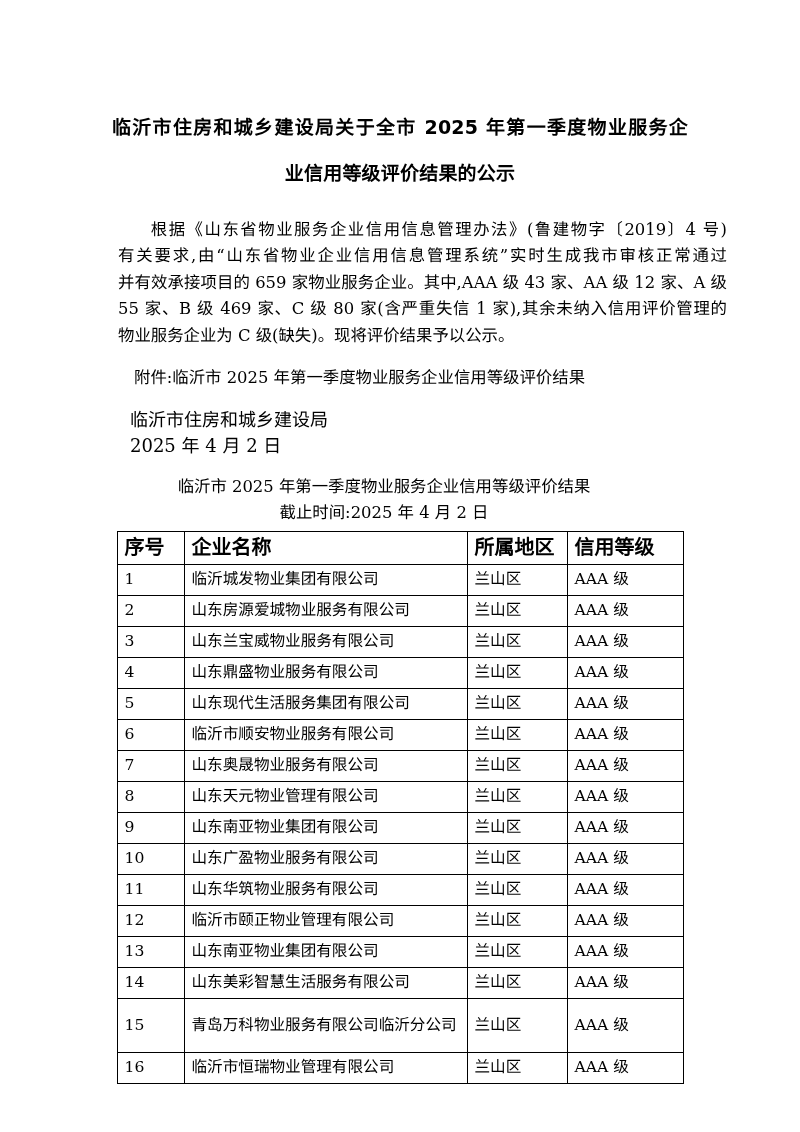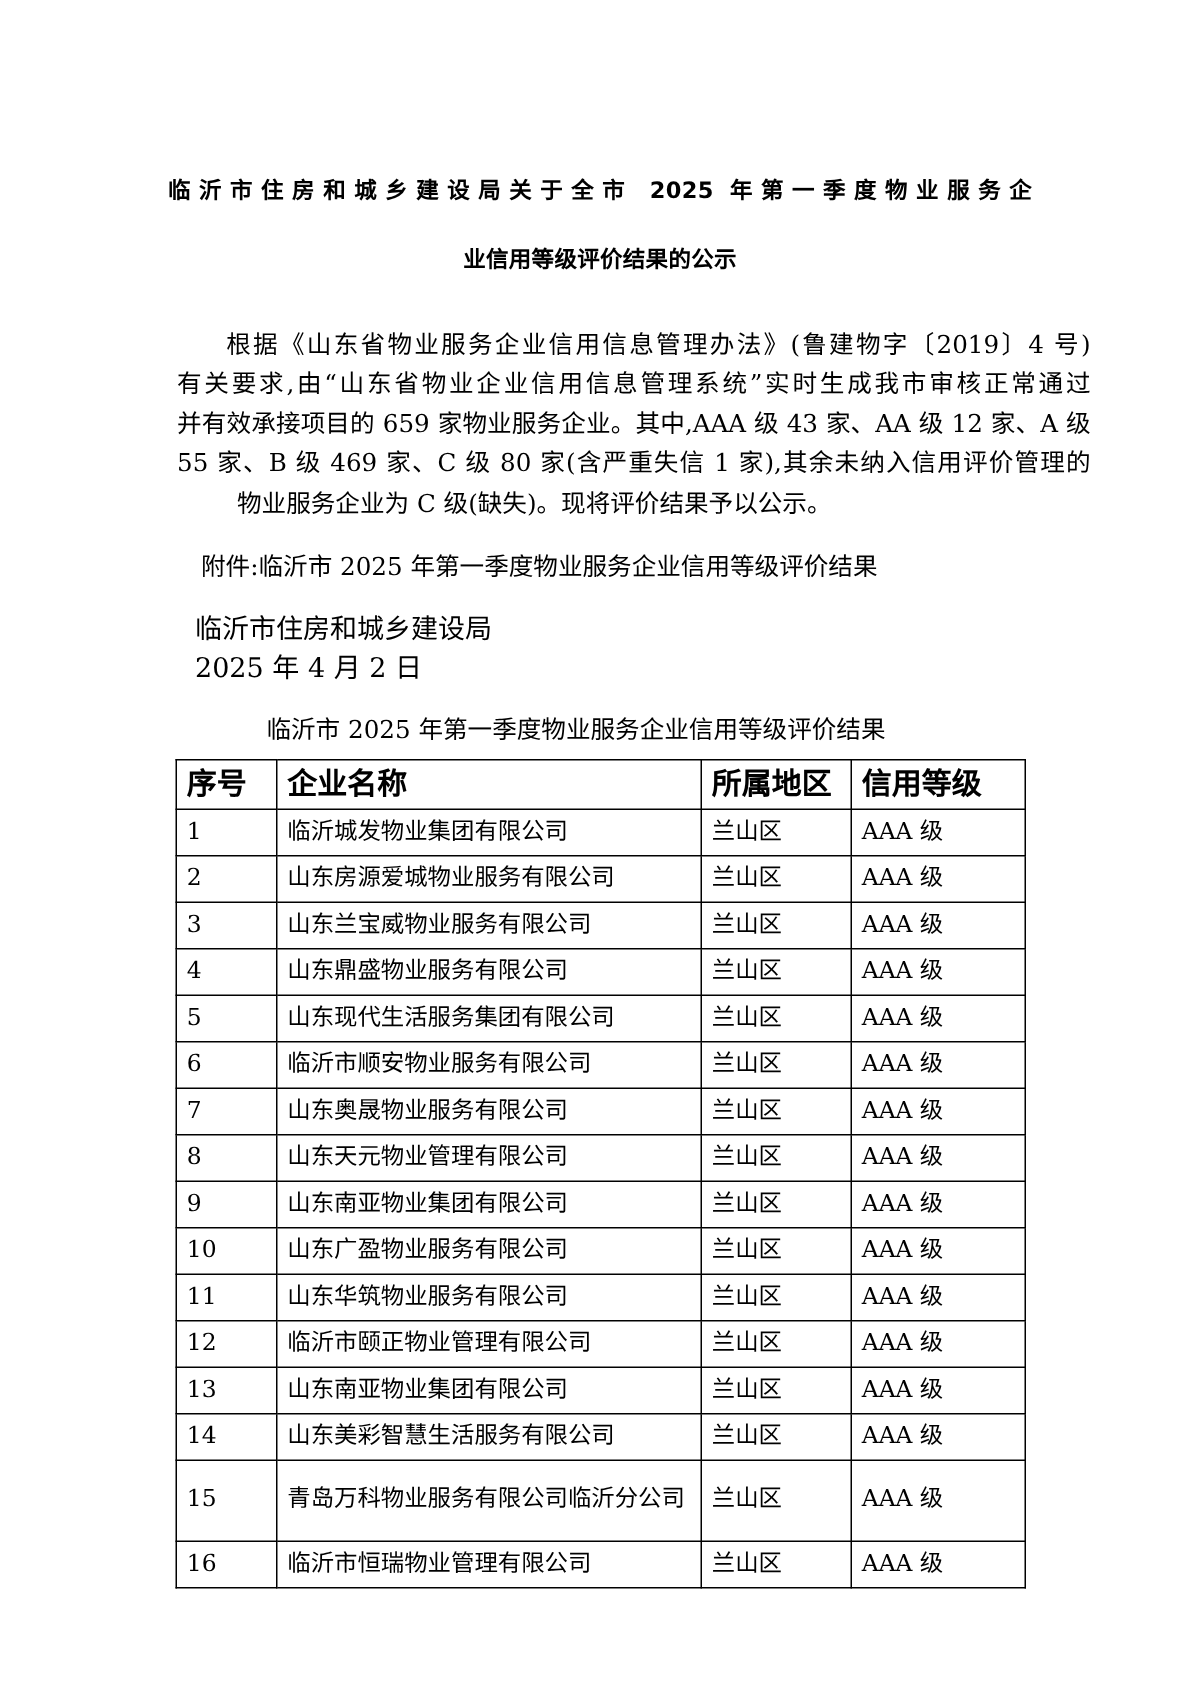--- a/index.html
+++ b/index.html
@@ -22,21 +22,21 @@
     padding: 0;
   }
 
   
   .doc-title {
     margin: 0;
     padding: 0 112px;
     padding-top: 104px;
     font-family: "DejaVu Sans", "Liberation Sans", sans-serif;
     font-weight: bold;
-    font-size: 15px;
+    font-size: 19px;
     line-height: 46px;
     text-align: justify;
     text-align-last: center;
     letter-spacing: 0.2px;
   }
   .doc-title .tline {
     display: block;
   }
   .doc-title .tline-1 {
     text-align: justify;
@@ -64,21 +64,20 @@
     display: block;
     text-align: justify;
     text-align-last: justify;
     text-indent: 0;
   }
   .para .ln.first {
     text-indent: 2em;
   }
   .para .ln.last {
     text-align-last: left;
-    margin-left: 40px;
   }
   .attach-line {
     margin: 16px;
     font-size: 16.4px;
     line-height: 26.4px;
   }
 
   
   .signature {
     margin: 12px;
@@ -161,20 +160,21 @@
     <p class="attach-line">附件:临沂市 2025 年第一季度物业服务企业信用等级评价结果</p>
   </div>
 
   <div class="signature">
     <span class="sig-line">临沂市住房和城乡建设局</span>
     <span class="sig-line">2025 年 4 月 2 日</span>
   </div>
 
   <div class="attach-heading">
     <span class="ah-line">临沂市 2025 年第一季度物业服务企业信用等级评价结果</span>
+    <span class="ah-line">截止时间:2025 年 4 月 2 日</span>
   </div>
 
   <div class="table-wrap">
     <table class="credit-table">
       <colgroup>
         <col class="c-idx">
           <col class="c-name">
           <col class="c-area">
           <col class="c-grade">
       </colgroup>

